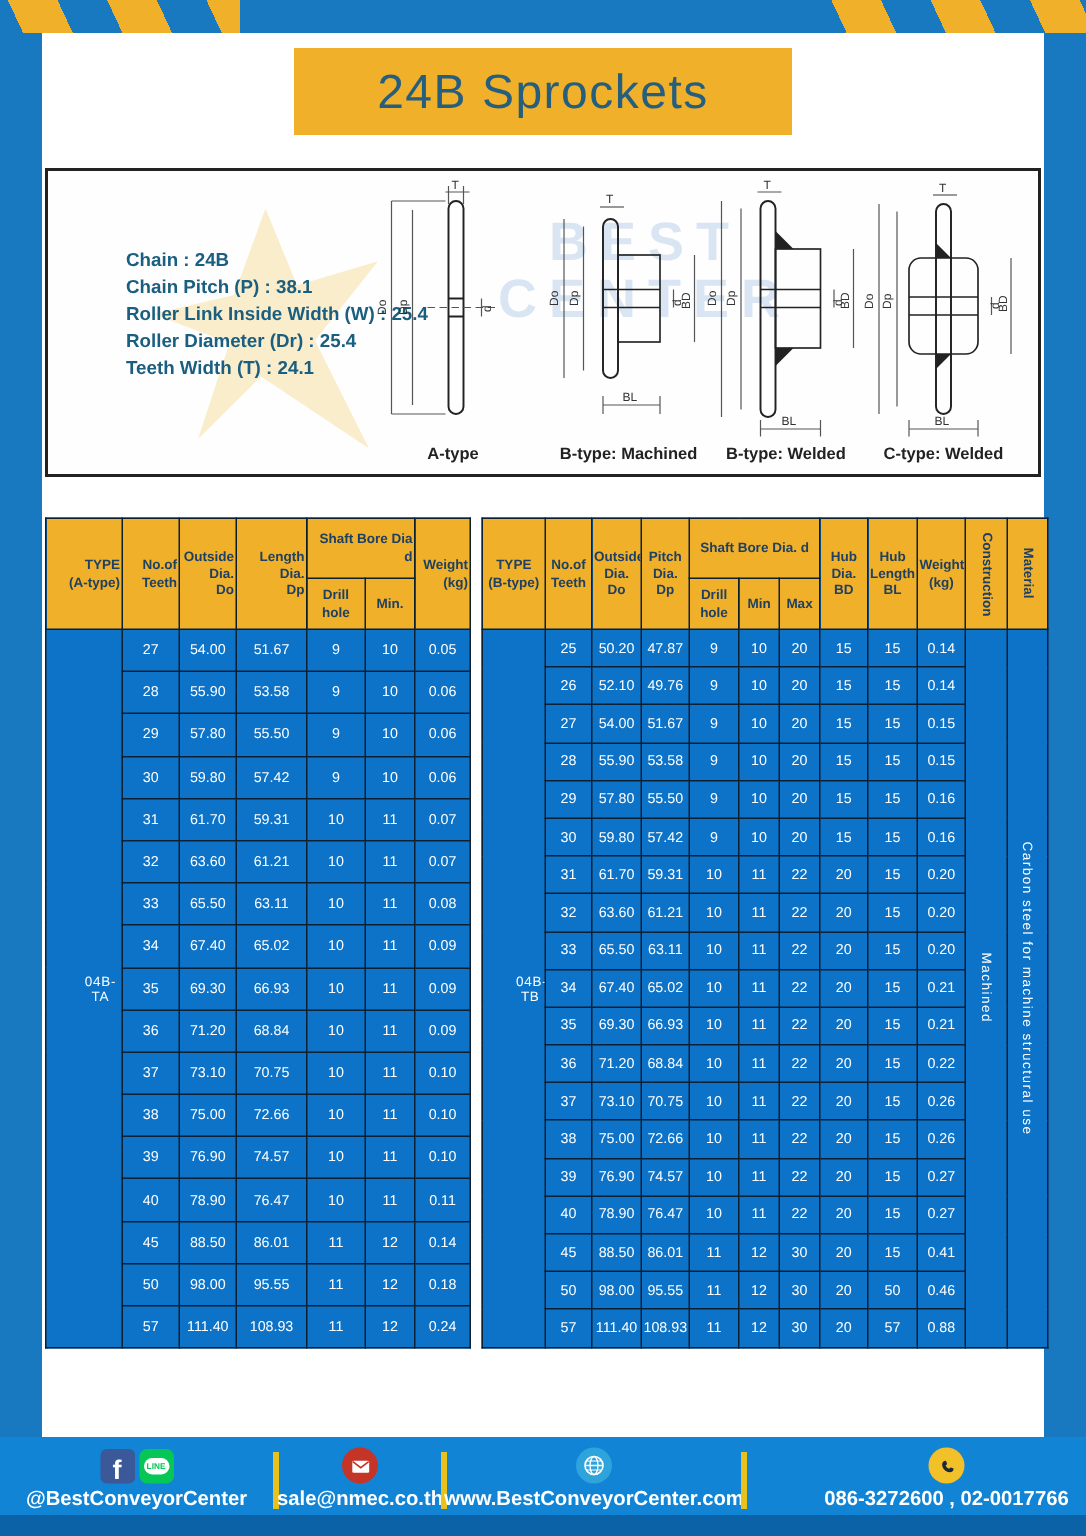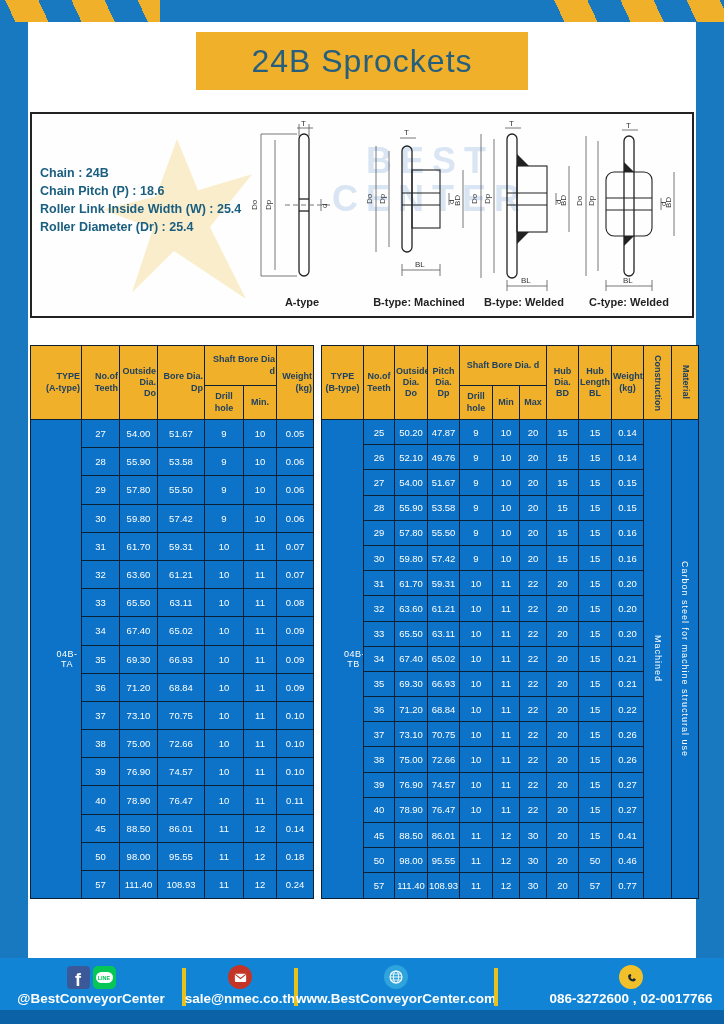--- a/index.html
+++ b/index.html
@@ -23,21 +23,21 @@
   
   .diagram-box { position:absolute; left:2px; top:90px; width:664px; height:206px;
                  background:#fefefe; border:2px solid #222; overflow:hidden; }
   .watermark { position:absolute; left:300px; top:28px; text-align:center; line-height:1.05;
                font-size:36px; font-weight:bold; letter-spacing:8px; color:rgba(125,165,215,0.28);
                pointer-events:none; }
   .wm-bird { position:absolute; left:70px; top:25px; width:150px; height:160px;
              background:rgba(243,205,110,0.35);
              clip-path:polygon(50% 0,64% 32%,100% 22%,72% 55%,96% 100%,48% 70%,20% 96%,34% 56%,0 44%,36% 36%); }
   .specs { position:absolute; left:8px; top:50px; width:250px; }
-  .spec-line { font-size:12.5px; font-weight:bold; color:#1A5E80; line-height:1.44; white-space:nowrap; }
+  .spec-line { font-size:12.5px; font-weight:bold; color:#1A5E80; line-height:1.44; white-space:nowrap;margin-left:44px; }
 
   .fig { position:absolute; top:6px; width:110px; text-align:center; }
   .fig .flabel { font-size:11px; color:#222; margin-top:0px;font-weight:bold; }
   .dim { stroke:#555; stroke-width:0.8; }
   .plate { fill:none; stroke:#222; stroke-width:1.3; }
   .hub { fill:none; stroke:#222; stroke-width:1.1; }
   .weld { fill:#222; }
   text.dl { font-family:"Liberation Sans",sans-serif; font-size:8px; fill:#333; }
 
   
@@ -86,23 +86,24 @@
 
     <div class="diagram-box">
       <div class="wm-bird"></div>
       <div class="watermark">
         <div>BEST</div>
         <div>CENTER</div>
       </div>
 
       <div class="specs">
         <div class="spec-line">Chain : 24B</div>
-        <div class="spec-line">Chain Pitch (P) : 18.6</div>
+        <div class="spec-line">Chain Pitch (P) : 38.1</div>
         <div class="spec-line">Roller Link Inside Width (W) : 25.4</div>
         <div class="spec-line">Roller Diameter (Dr) : 25.4</div>
+        <div class="spec-line">Teeth Width (T) : 24.1</div>
       </div>
 
       <div class="fig" style="left:215px">
         <svg width="110" height="172" viewBox="0 0 110 172">
           <line x1="50" y1="8" x2="66" y2="8" class="dim"></line>
           <line x1="52" y1="4" x2="52" y2="16" class="dim"></line>
             <line x1="62" y1="4" x2="62" y2="16" class="dim"></line>
           <text class="dl" x="54" y="6">T</text>
           <rect x="52" y="14" width="10" height="142" rx="5" class="plate"></rect>
           <line x1="52" y1="79" x2="62" y2="79" class="plate"></line>
@@ -218,21 +219,21 @@
             <th rowspan="2">
                 <div>No.of</div>
                 <div>Teeth</div>
               </th>
             <th rowspan="2">
                 <div>Outside</div>
                 <div>Dia.</div>
                 <div>Do</div>
               </th>
             <th rowspan="2">
-                <div>Bore Dia.</div>
+                <div>Length Dia.</div>
                 <div>Dp</div>
               </th>
             <th colspan="2">Shaft Bore Dia d</th>
             <th rowspan="2">
                 <div>Weight</div>
                 <div>(kg)</div>
               </th>
           </tr>
           <tr>
             <th>Drill hole</th>
@@ -643,21 +644,21 @@
             </tr>
             <tr>
               <td>57</td>
               <td>111.40</td>
               <td>108.93</td>
               <td>11</td>
               <td>12</td>
               <td>30</td>
               <td>20</td>
               <td>57</td>
-              <td>0.77</td>
+              <td>0.88</td>
             </tr>
           </tbody>
       </table>
     </div>
   </div>
 
   <div class="footer">
     <div class="fsec s1">
       <div class="icons">
         <div class="icon-fb">f</div>

